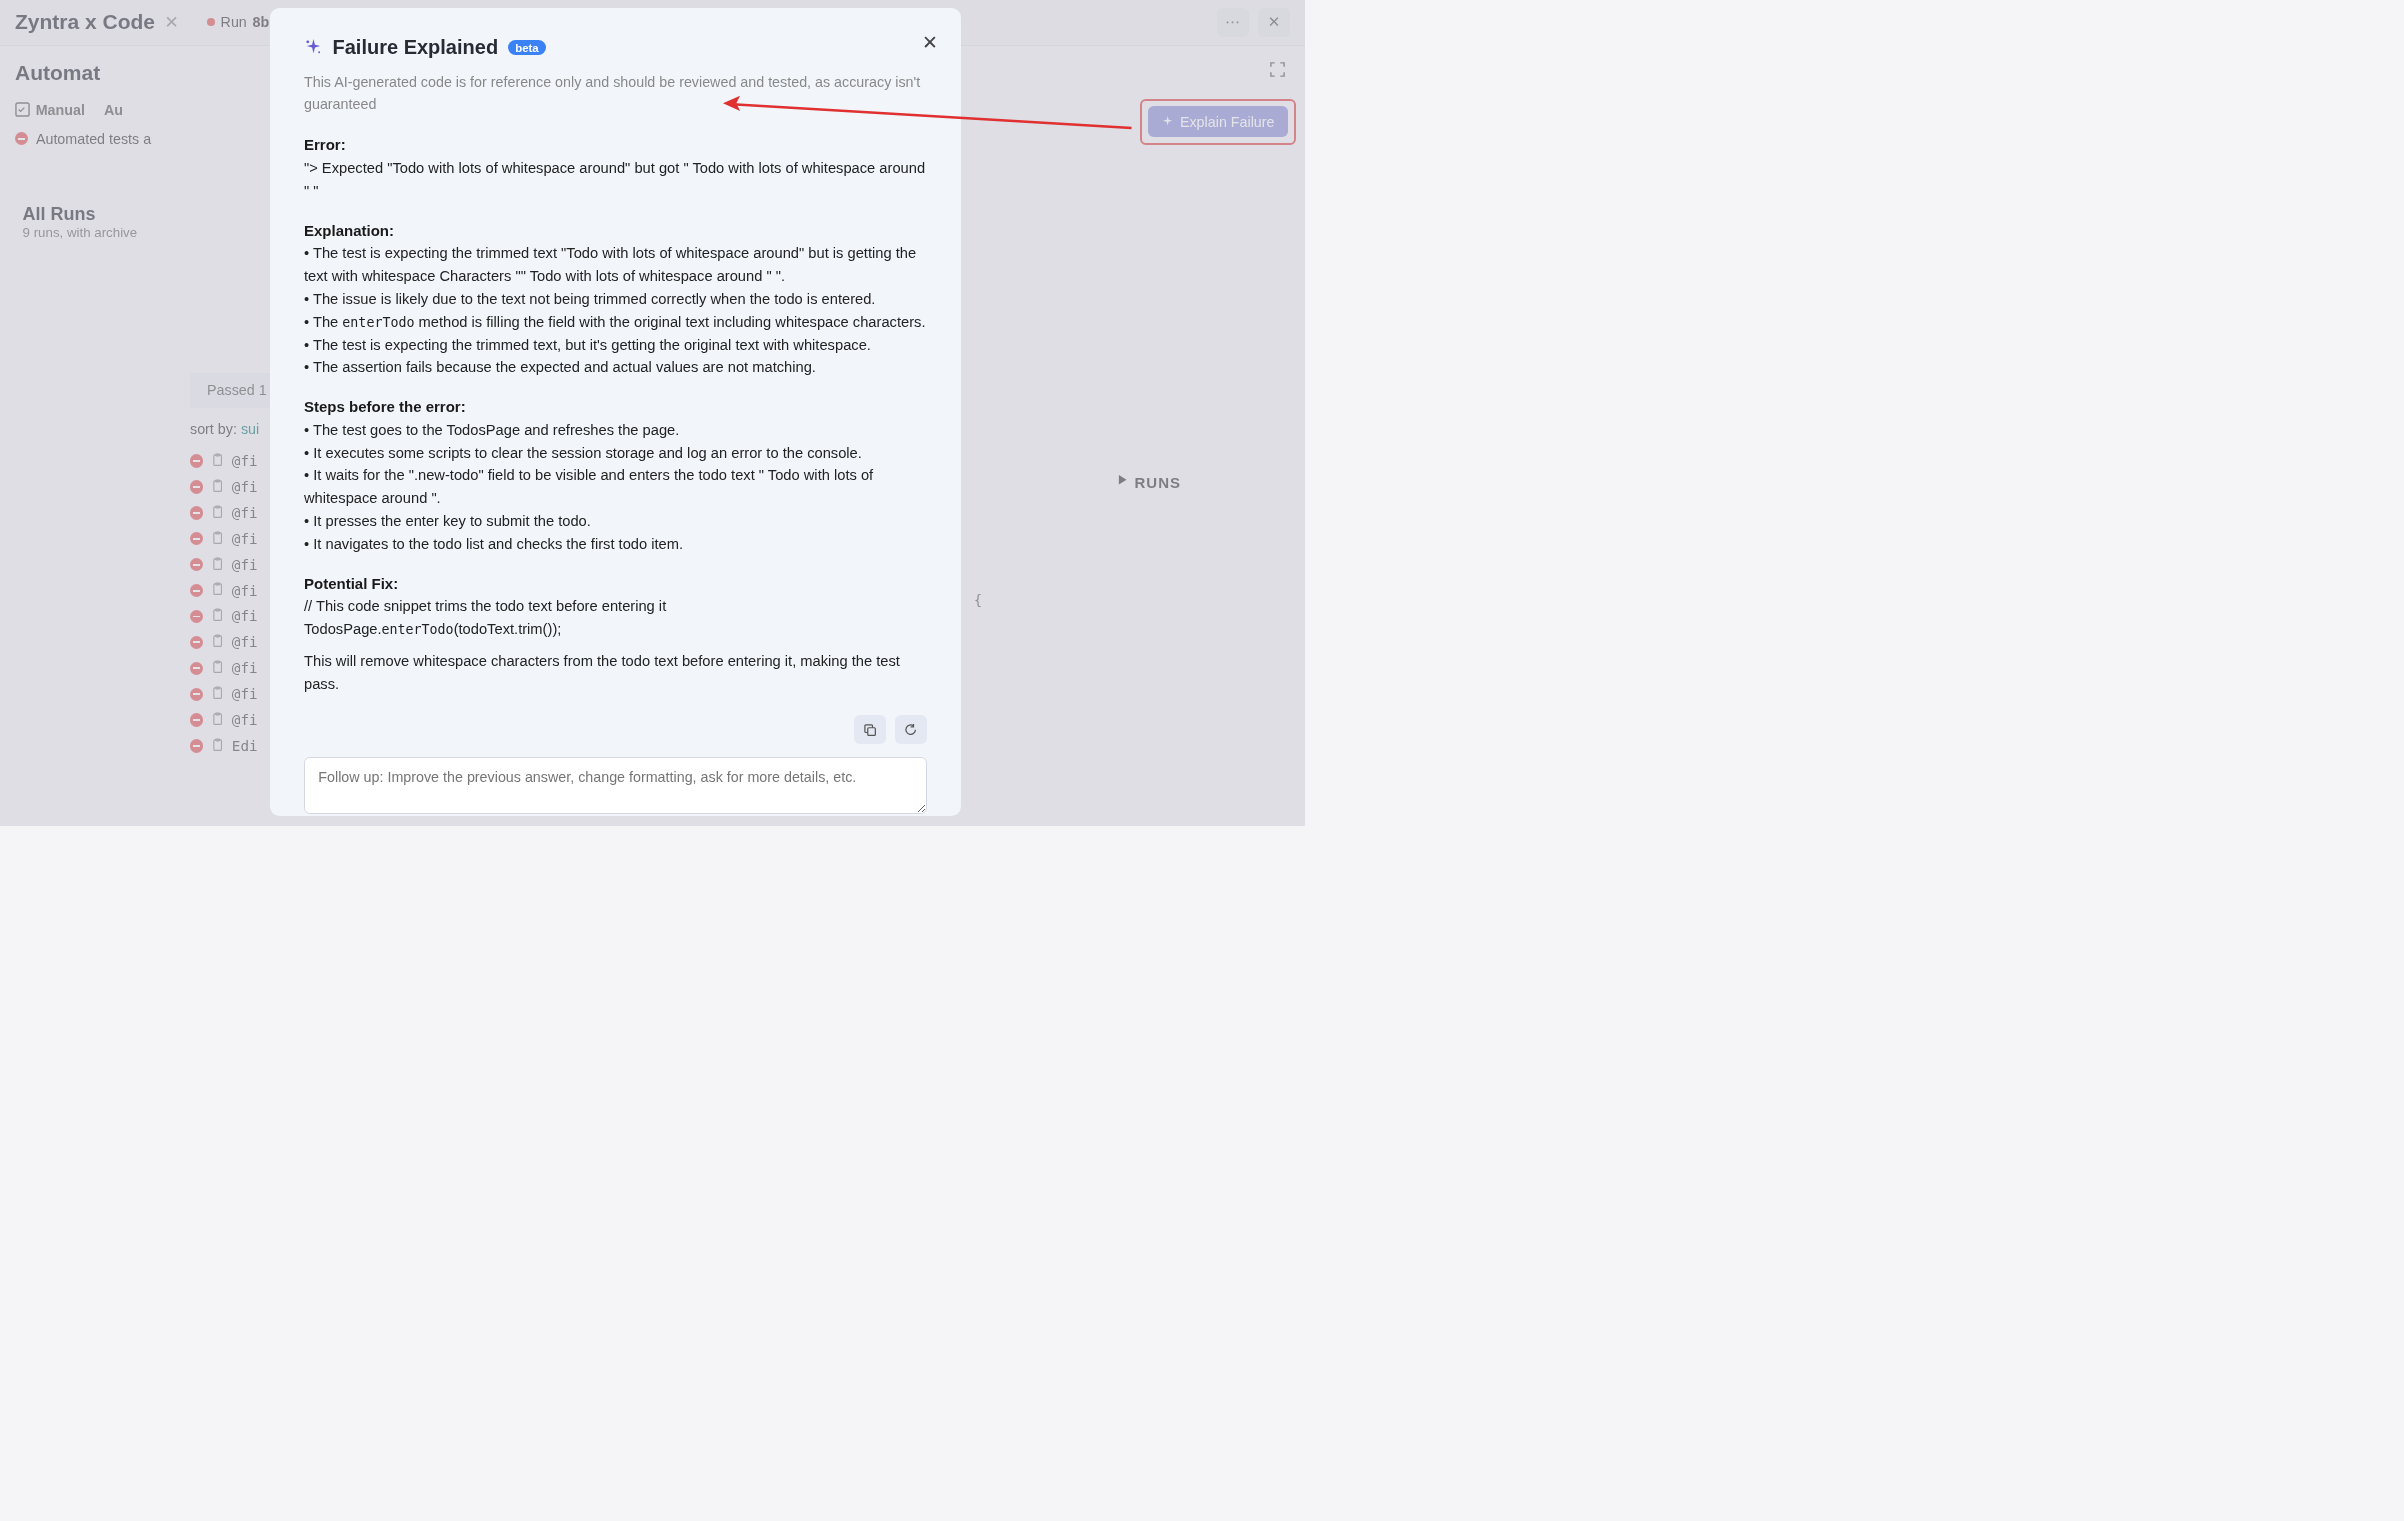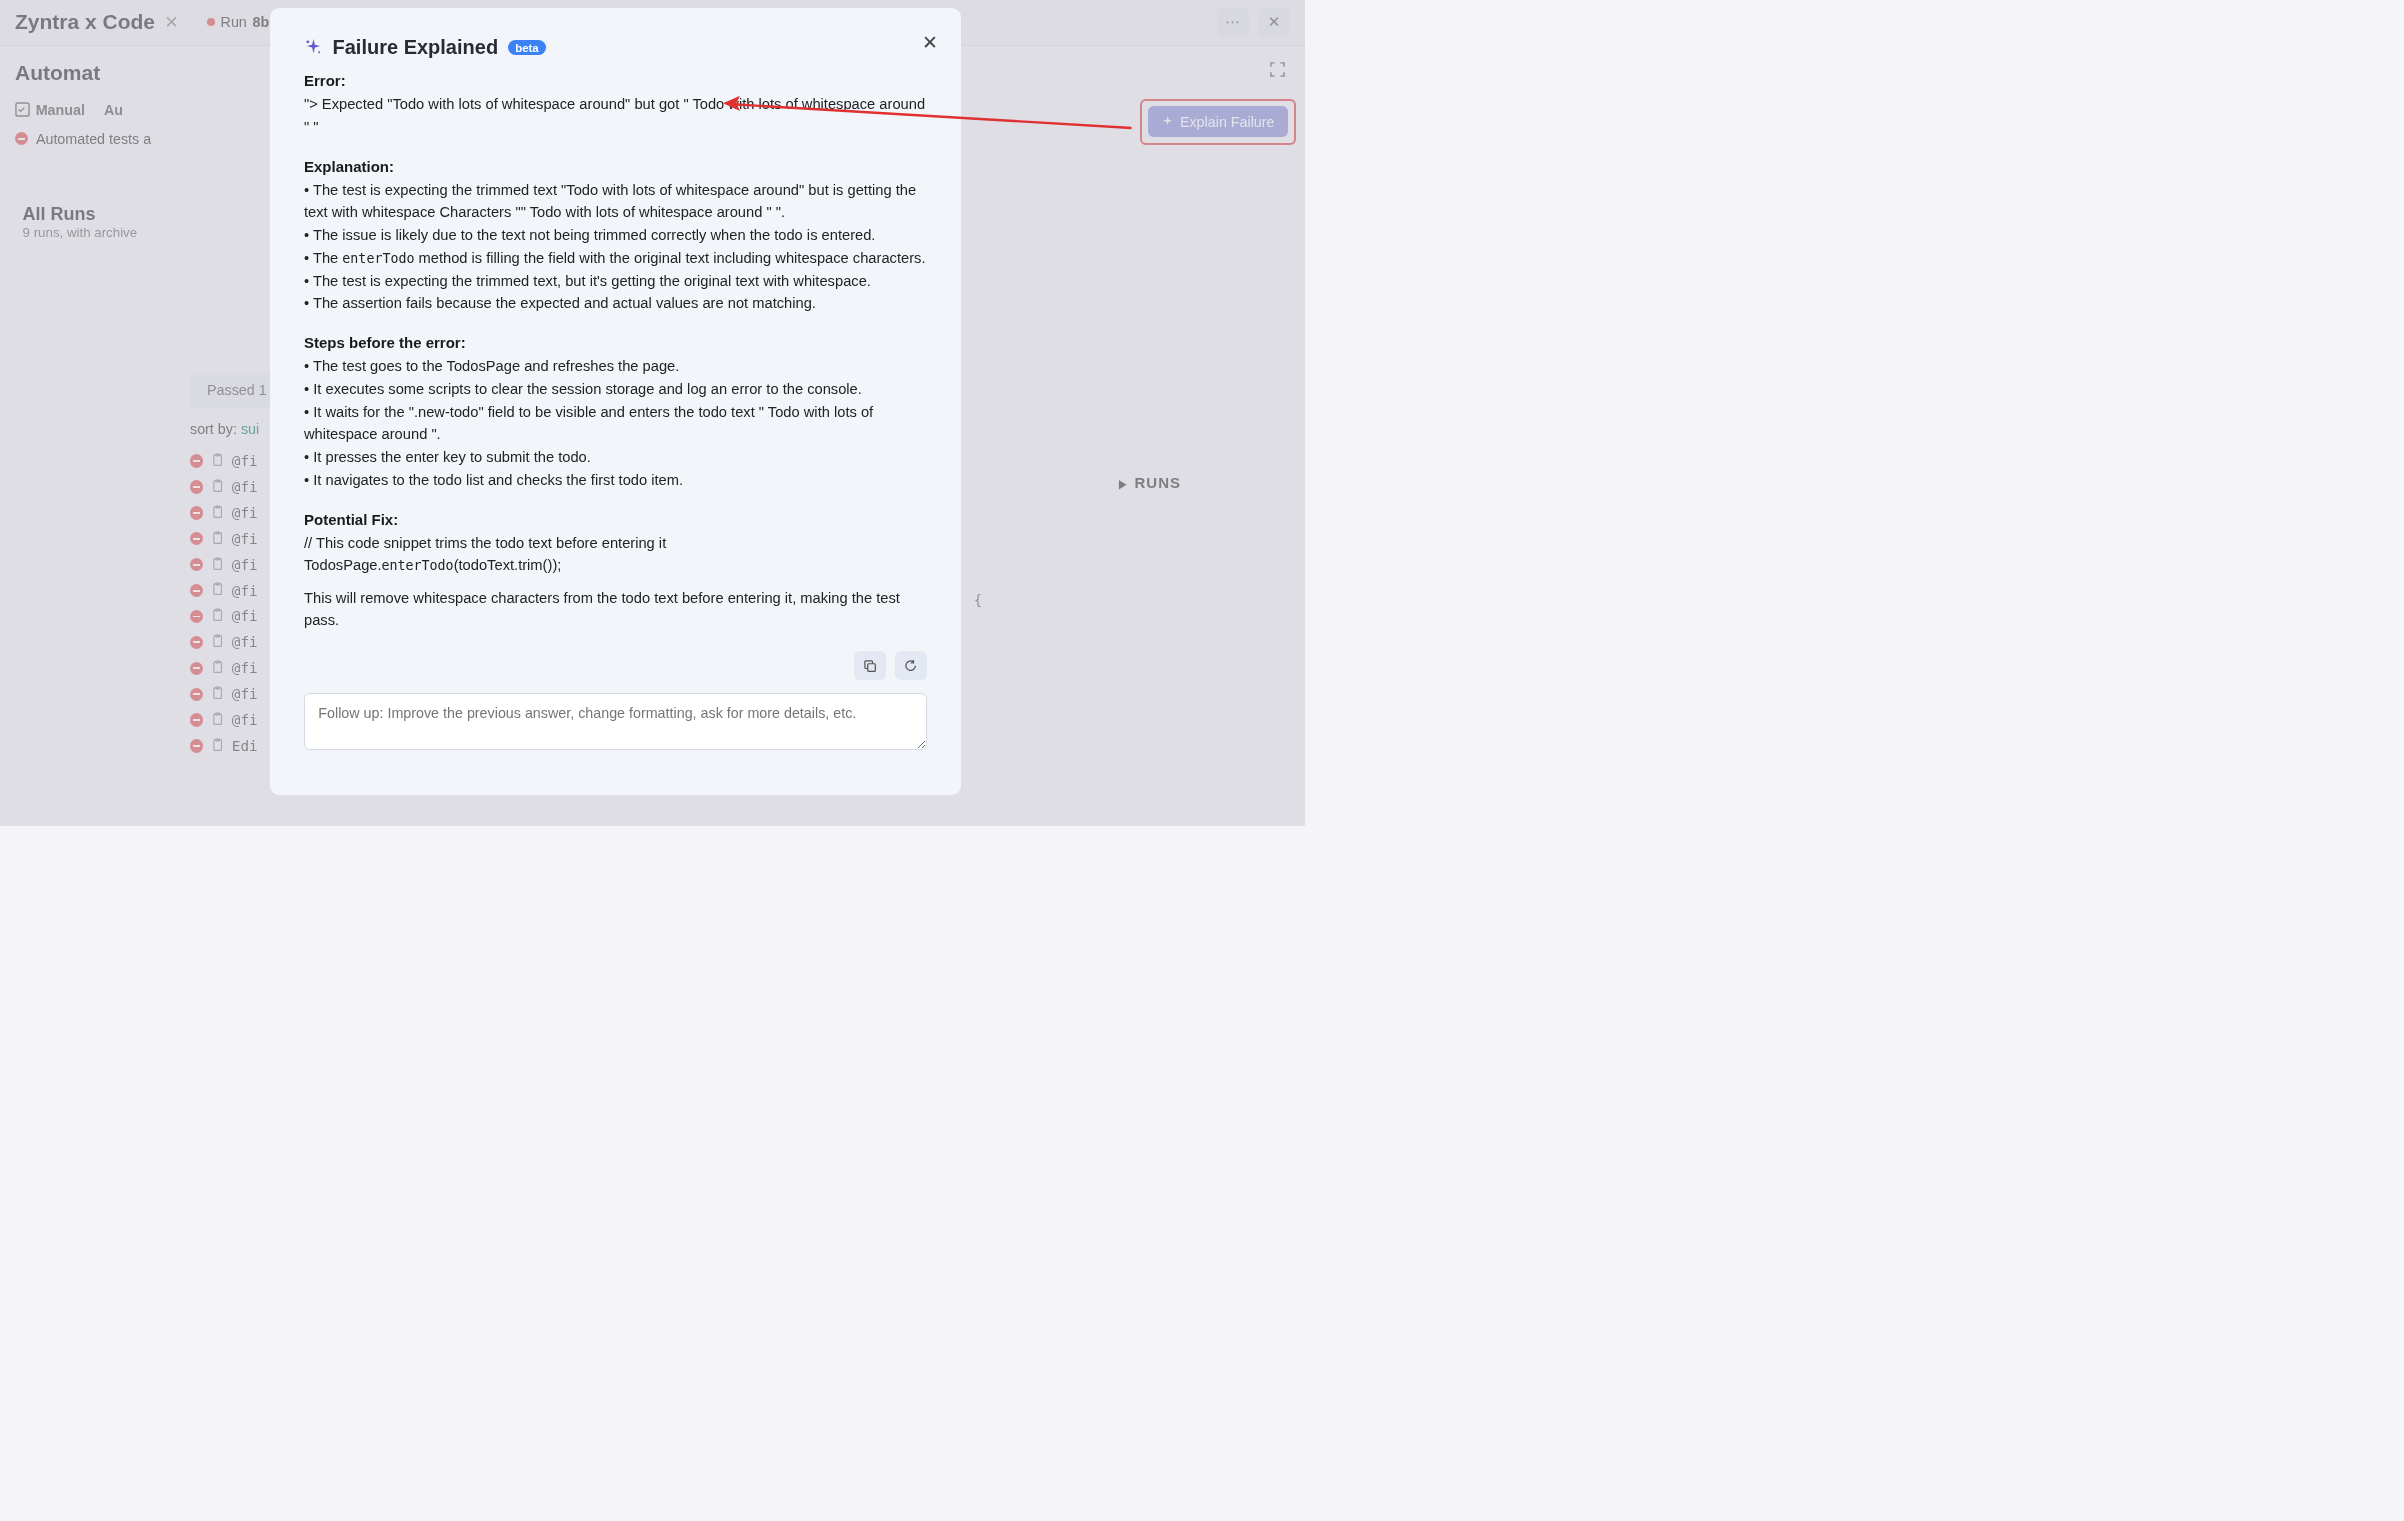--- a/index.html
+++ b/index.html
@@ -25,21 +25,21 @@
 .red-minus::after { content: ''; position: absolute; left: 2.9px; right: 2.9px; top: 5.7px; height: 1.9px; background: white; }
 .all-runs { padding: 9.5px 7.6px; }
 .all-runs-title { font-size: 18px; font-weight: 700; color: #2a2a35; }
 .all-runs-sub { font-size: 13.3px; color: #666; }
 
 .main { flex: 1; padding: 15px 19px; overflow: hidden; position: relative; }
 .main-header { display: flex; justify-content: space-between; align-items: flex-start; margin-bottom: 19px; }
 .expand-icon { color: #555; cursor: pointer; }
 .explain-btn-wrap { border: 2.9px solid #e04040; border-radius: 5.7px; padding: 5.7px; position: absolute; right: 9.5px; top: 53px; }
 .explain-btn { background: #8a8fd6; color: white; padding: 7.6px 13.3px; border-radius: 5.7px; font-size: 14.3px; display: flex; align-items: center; gap: 5.7px; cursor: pointer; font-weight: 500; }
-.runs-btn { position: absolute; right: 124px; top: 428px; display: flex; align-items: flex-end; gap: 5.7px; font-size: 15px; font-weight: 700; letter-spacing: 1px; color: #333; }
+.runs-btn { position: absolute; right: 124px; top: 428px; display: flex; align-items: flex-start; gap: 5.7px; font-size: 15px; font-weight: 700; letter-spacing: 1px; color: #333; }
 .code-brace { position: absolute; right: 323px; top: 547px; font-family: monospace; font-size: 13.3px; color: #555; }
 
 .filter-tabs { display: flex; margin-top: 295px; }
 .filter-tab { padding: 9.5px 17px; background: #edeef3; color: #555; font-size: 14.3px; }
 .sort-row { margin-top: 13.3px; font-size: 14.3px; color: #333; }
 .sort-link { color: #0f766e; }
 .test-list { margin-top: 11.4px; }
 .test-item { display: flex; align-items: center; gap: 7.6px; padding: 4.8px 0; font-size: 14.3px; color: #444; font-family: monospace; }
 
 .overlay { position: absolute; inset: 0; background: rgba(200,200,210,0.5); z-index: 10; }
@@ -240,20 +240,21 @@
   <div class="modal-close">✕</div>
   <div class="modal-header">
     <svg width="19" height="19" viewBox="0 0 20 20" class="sparkle-icon">
         <path d="M10 1 L11.5 7 L17 8.5 L11.5 10 L10 16 L8.5 10 L3 8.5 L8.5 7 Z" fill="#6a5acd"></path>
         <circle cx="4" cy="4" r="1.5" fill="#6a5acd"></circle>
         <circle cx="16" cy="15" r="1" fill="#6a5acd"></circle>
       </svg>
     <div class="modal-title">Failure Explained</div>
     <div class="beta-badge">beta</div>
   </div>
+  <div class="modal-disclaimer">This AI-generated code is for reference only and should be reviewed and tested, as accuracy isn't guaranteed</div>
 
   <div class="section-head">Error:</div>
   <div class="section-body">"&gt; Expected "Todo with lots of whitespace around" but got " Todo with lots of whitespace around " "</div>
 
   <div class="section-head">Explanation:</div>
   <div class="section-body" id="explanation-body">
       <div>• The test is expecting the trimmed text "Todo with lots of whitespace around" but is getting the text with whitespace Characters "" Todo with lots of whitespace around " ".</div>
       <div>• The issue is likely due to the text not being trimmed correctly when the todo is entered.</div>
       <div>• The <span class="code-inline">enterTodo</span> method is filling the field with the original text including whitespace characters.</div>
       <div>• The test is expecting the trimmed text, but it's getting the original text with whitespace.</div>

